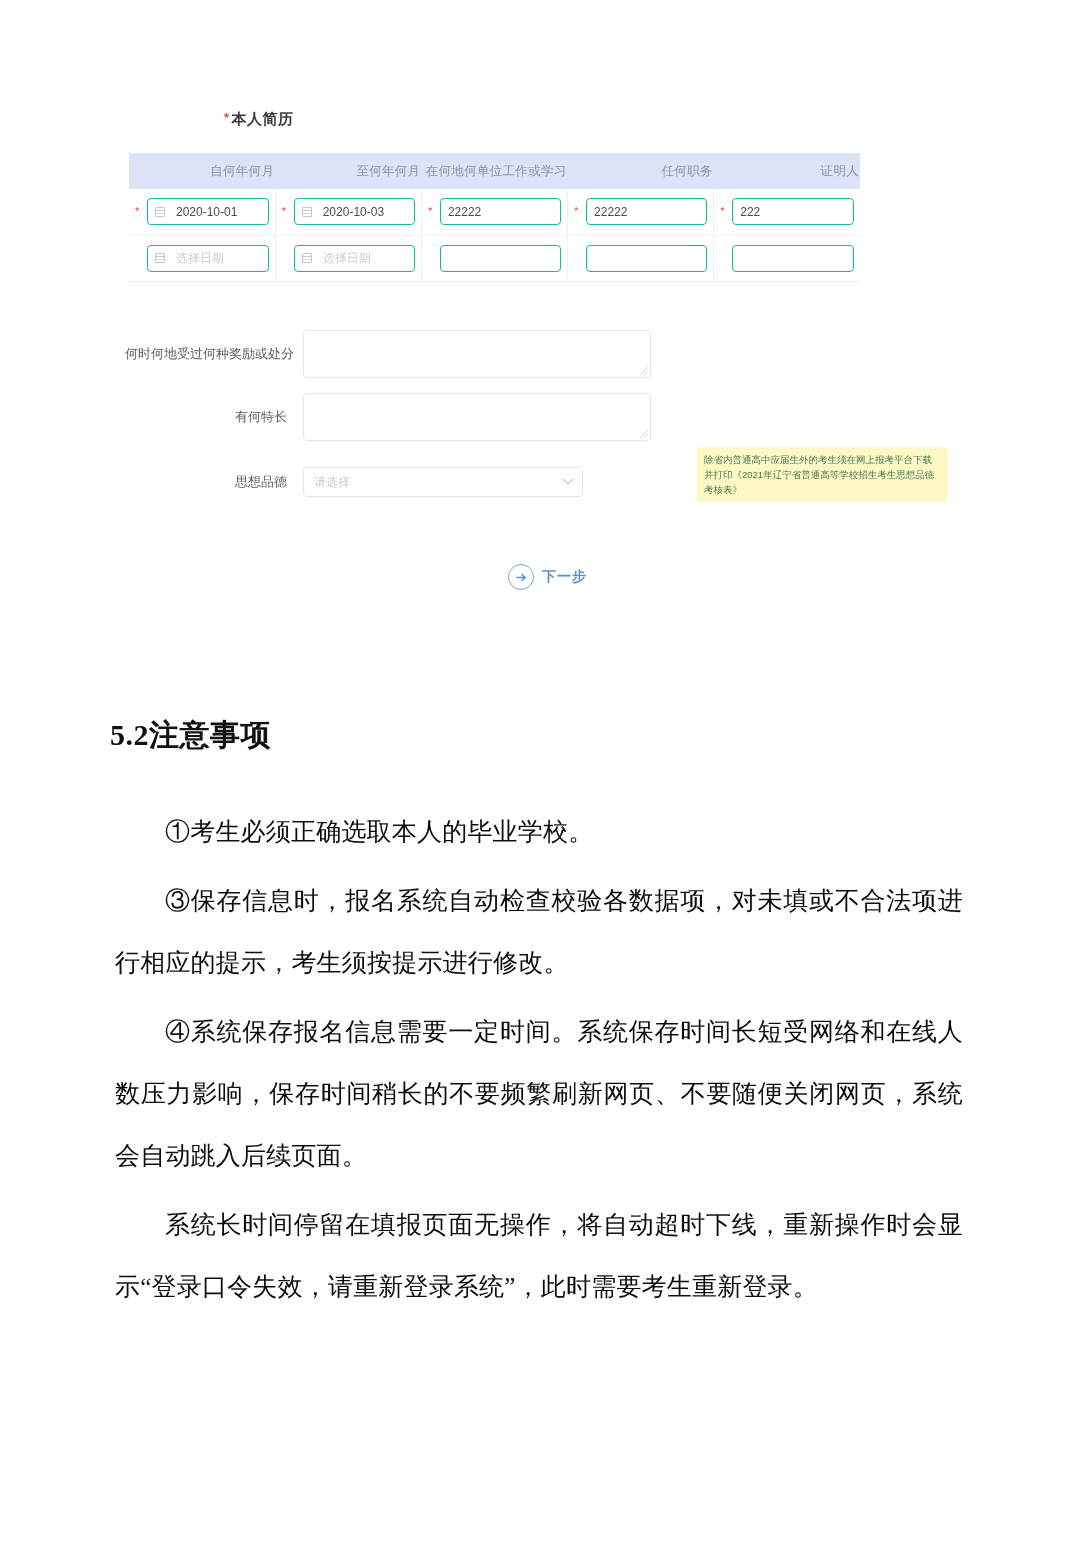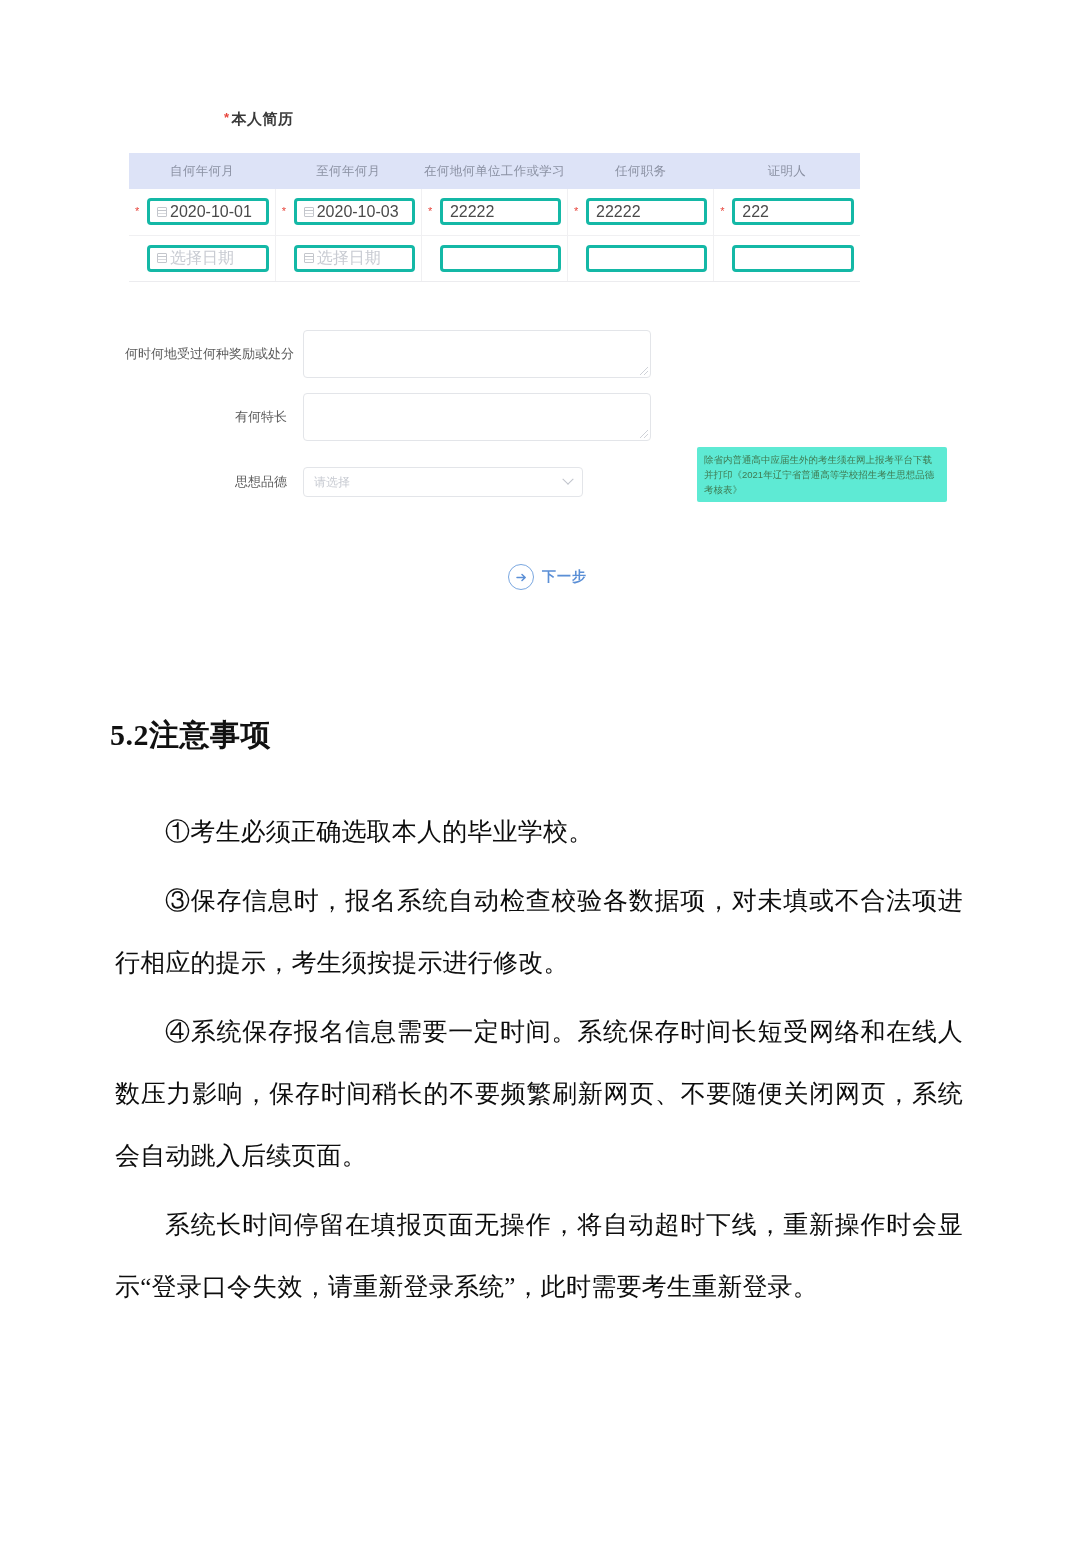--- a/index.html
+++ b/index.html
@@ -45,21 +45,21 @@
     width: 731px;
     border-collapse: collapse;
     table-layout: fixed;
   }
   .resume-table th {
     background: #dde3f7;
     color: #8b91a3;
     font-weight: 400;
     font-size: 12.5px;
     height: 36px;
-    text-align: center;
+    text-align: right;
     border: none;
     letter-spacing: .3px;
   }
   .resume-table td {
     height: 46px;
     border-right: 1px solid #f0f0f2;
     border-bottom: 1px solid #f0f0f2;
     vertical-align: middle;
     padding: 0 6px;
     background: #ffffff;
@@ -73,28 +73,28 @@
     font-size: 11px;
     width: 8px;
     flex: 0 0 8px;
     line-height: 1;
   }
   .cell-star.blank { visibility: hidden; }
 
   .fld {
     flex: 1 1 auto;
     height: 27px;
-    border: 3px solid #14b8a6;
+    border: 1px solid #14b8a6;
     border-radius: 4px;
     background: #fff;
     display: flex;
     align-items: center;
     padding: 0 7px;
-    gap: 3px;
-    font-size: 16px;
+    gap: 11px;
+    font-size: 12px;
     color: #4a4a4a;
     overflow: hidden;
     white-space: nowrap;
   }
   .cal-ico {
     flex: 0 0 10px;
     width: 10px; height: 10px;
     border: 1px solid #c3c6cc;
     border-radius: 1px;
     position: relative;
@@ -164,21 +164,21 @@
     width: 8px; height: 8px;
     border-right: 1.4px solid #c0c4cc;
     border-bottom: 1.4px solid #c0c4cc;
     transform: rotate(45deg) translate(-2px,-2px);
   }
 
   .hint {
     position: absolute;
     left: 697px; top: 447px;
     width: 250px;
-    background: #5eead4;
+    background: #fef9c3;
     color: #3f7a52;
     font-size: 9.5px;
     line-height: 15px;
     padding: 5px 7px;
     border-radius: 2px;
   }
 
   .next-btn {
     position: absolute;
     left: 508px; top: 553px;

